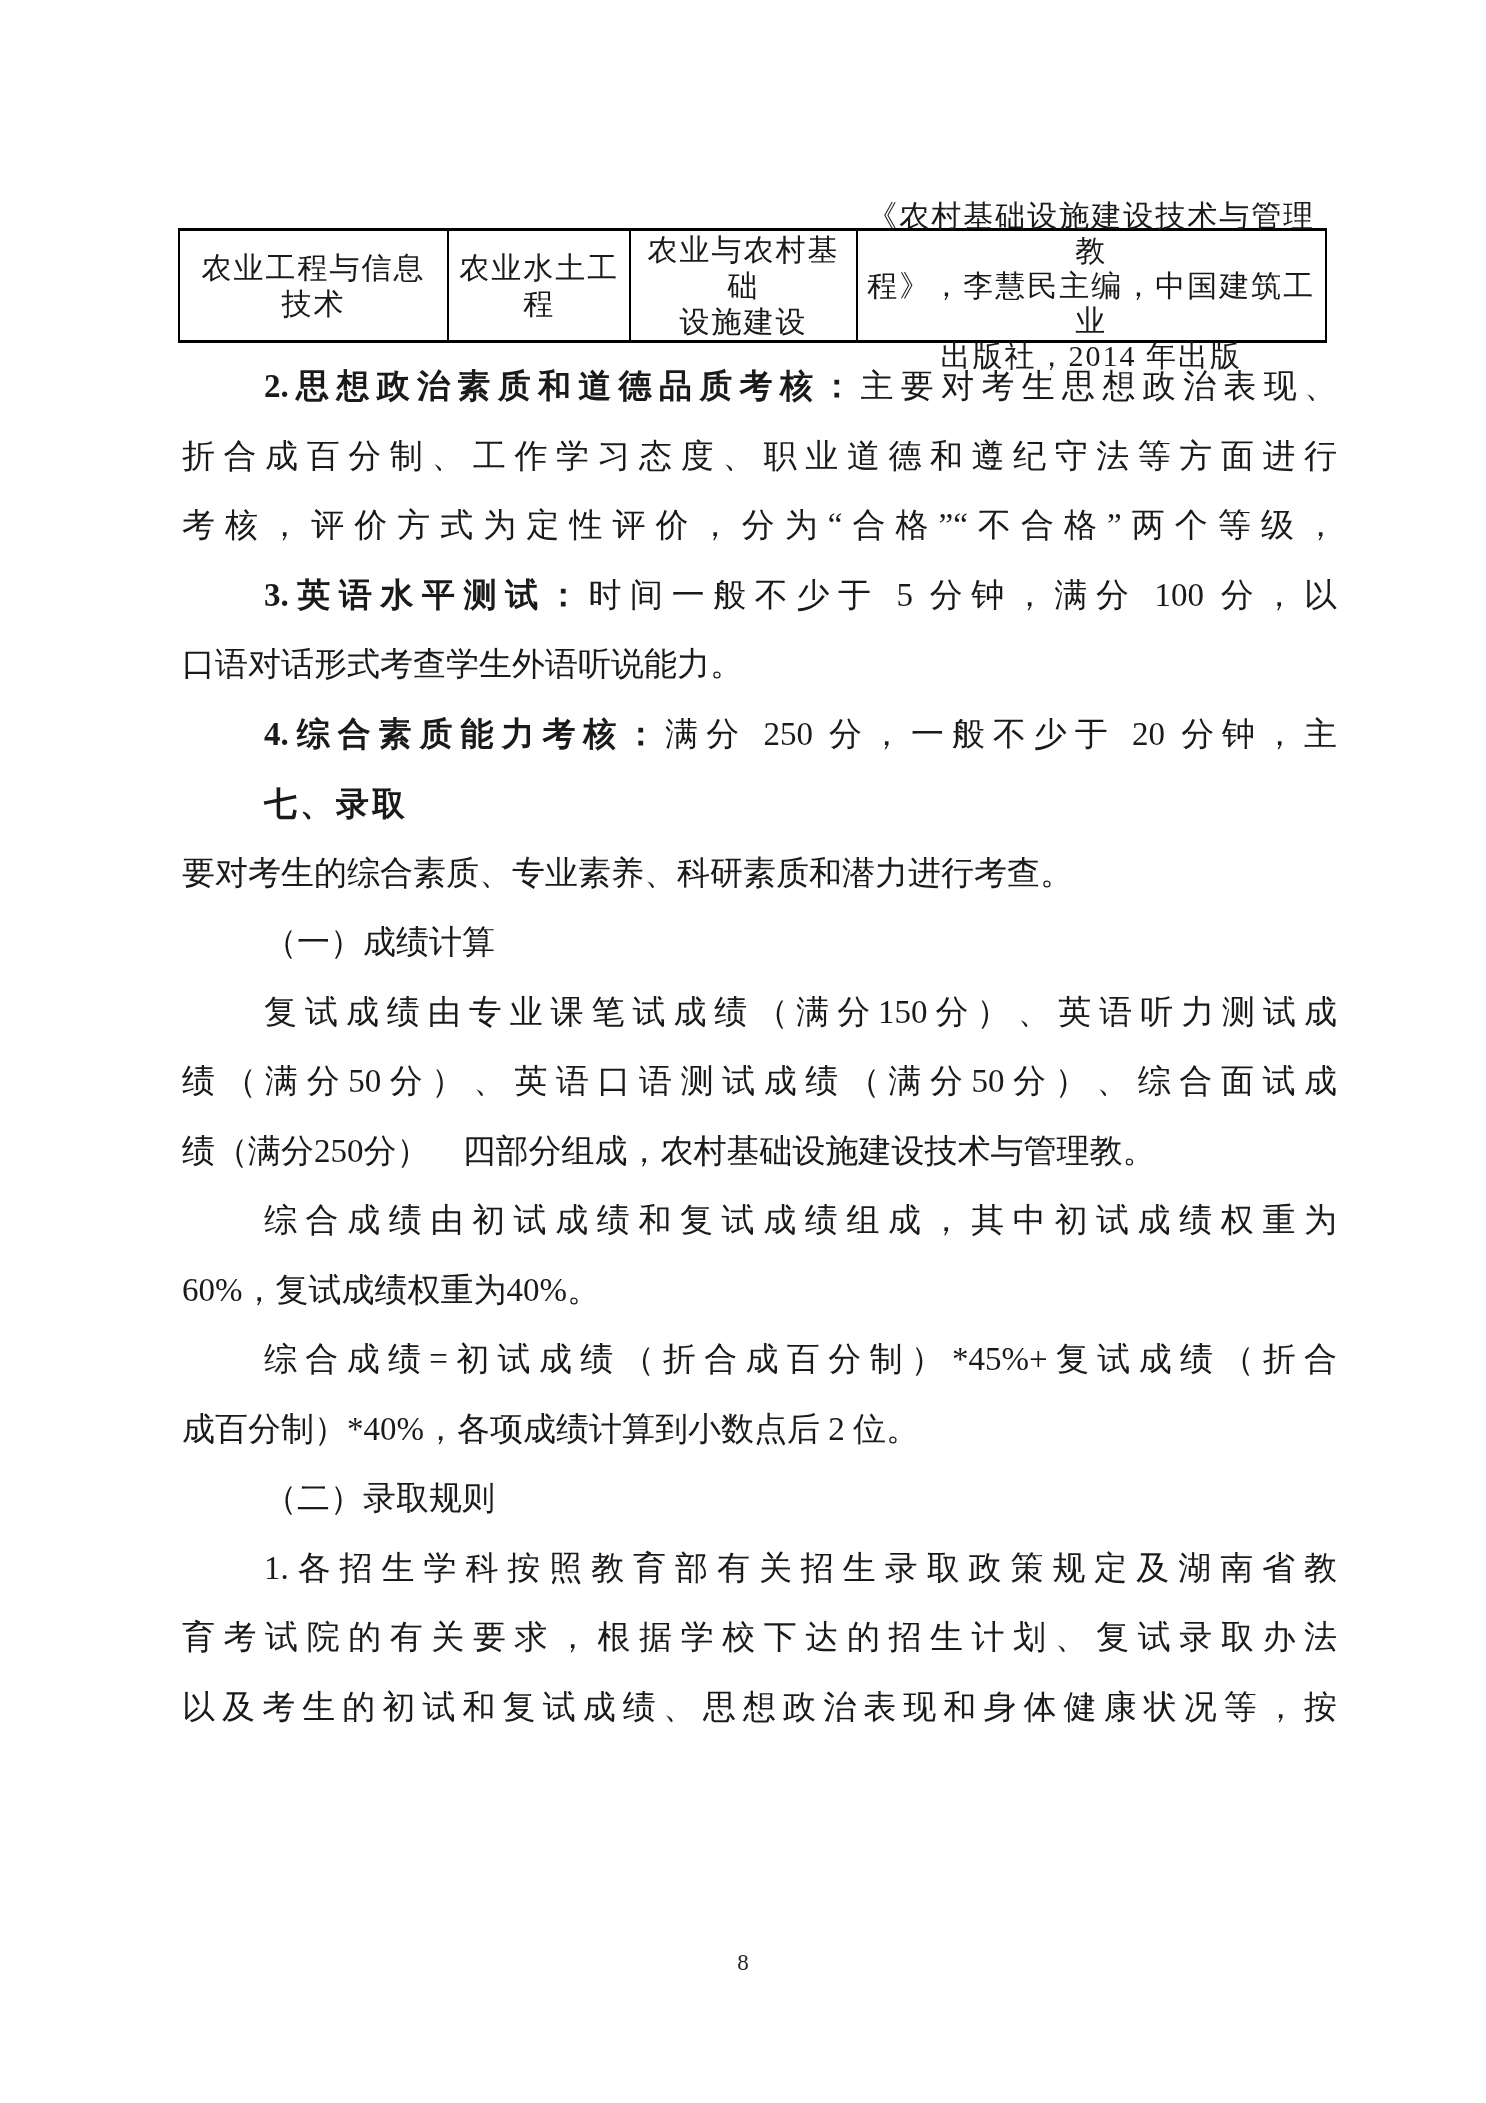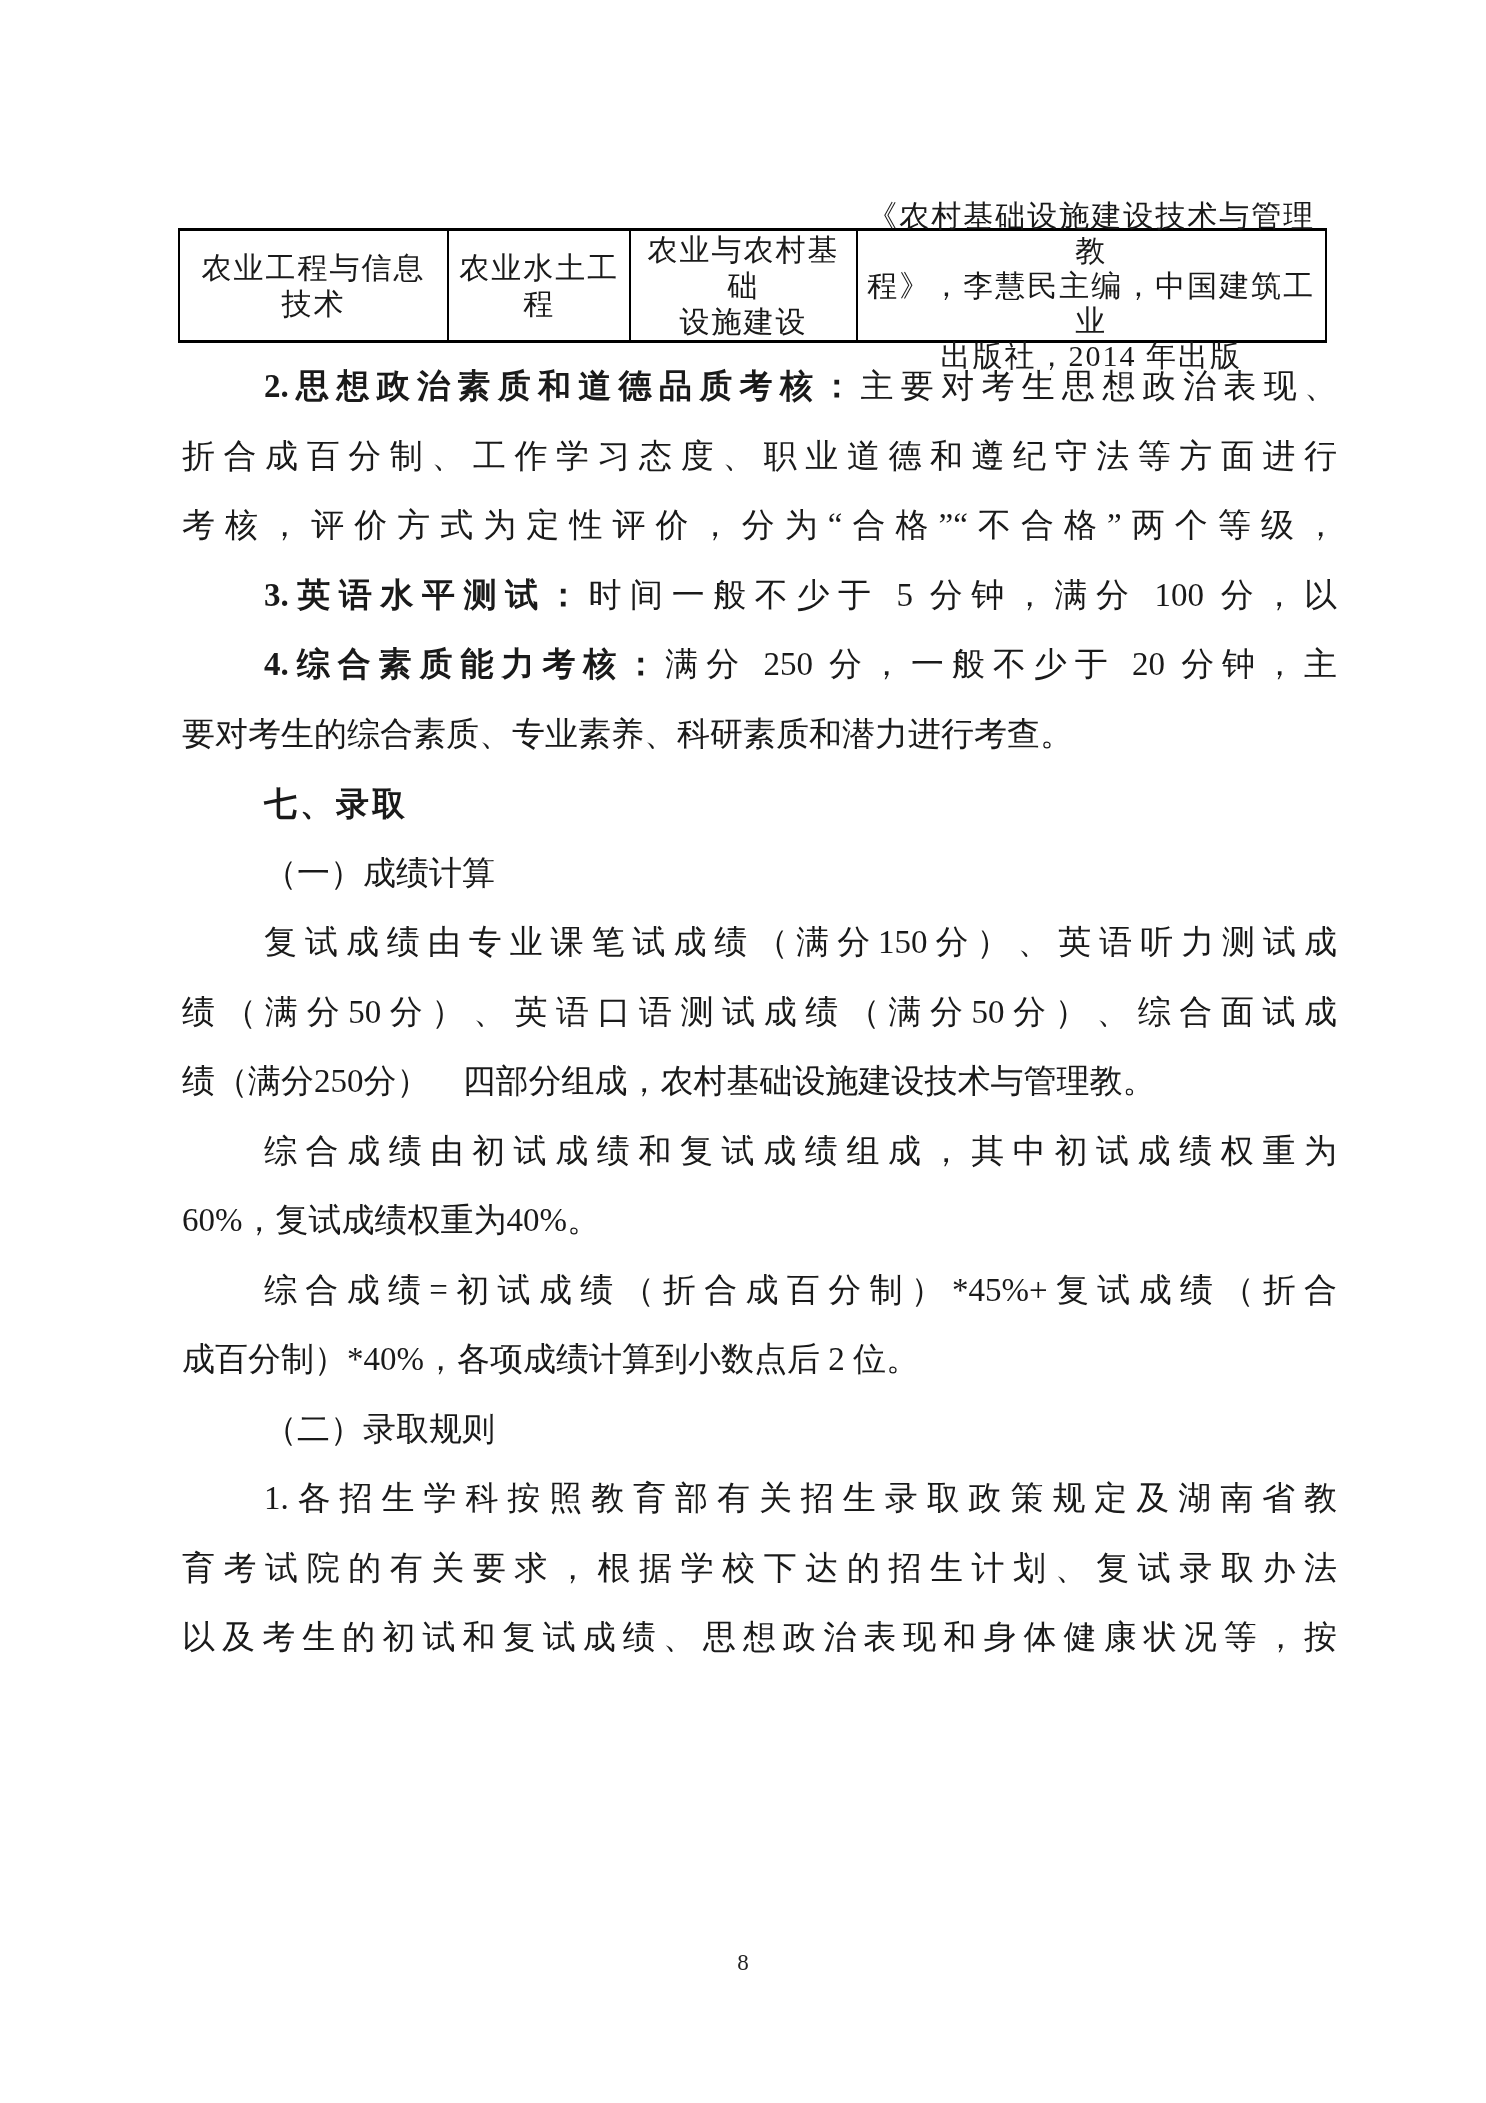--- a/index.html
+++ b/index.html
@@ -86,25 +86,26 @@
     </div>
   </div>
 
   <div class="textblock">
 
     <div class="line full ind"><b class="lead">2.思想政治素质和道德品质考核：</b><span>主要对考生思想政治表现、</span></div>
     <div class="line full">折合成百分制、工作学习态度、职业道德和遵纪守法等方面进行</div>
     <div class="line full">考核，评价方式为定性评价，分为“合格”“不合格”两个等级，</div>
 
     <div class="line full ind"><b class="lead">3.英语水平测试：</b><span>时间一般不少于 5 分钟，满分 100 分，以</span></div>
+    <div class="line">口语对话形式考查学生外语听说能力。</div>
 
     <div class="line full ind"><b class="lead">4.综合素质能力考核：</b><span>满分 250 分，一般不少于 20 分钟，主</span></div>
+    <div class="line ind heading">七、录取</div>
+
     <div class="line">要对考生的综合素质、专业素养、科研素质和潜力进行考查。</div>
-
-    <div class="line ind heading">七、录取</div>
 
     <div class="line ind">（一）成绩计算</div>
 
     <div class="line full ind">复试成绩由专业课笔试成绩（满分150分）、英语听力测试成</div>
     <div class="line full">绩（满分50分）、英语口语测试成绩（满分50分）、综合面试成</div>
     <div class="line">绩（满分250分）　四部分组成，农村基础设施建设技术与管理教。</div>
 
     <div class="line full ind">综合成绩由初试成绩和复试成绩组成，其中初试成绩权重为</div>
     <div class="line">60%，复试成绩权重为40%。</div>
 

